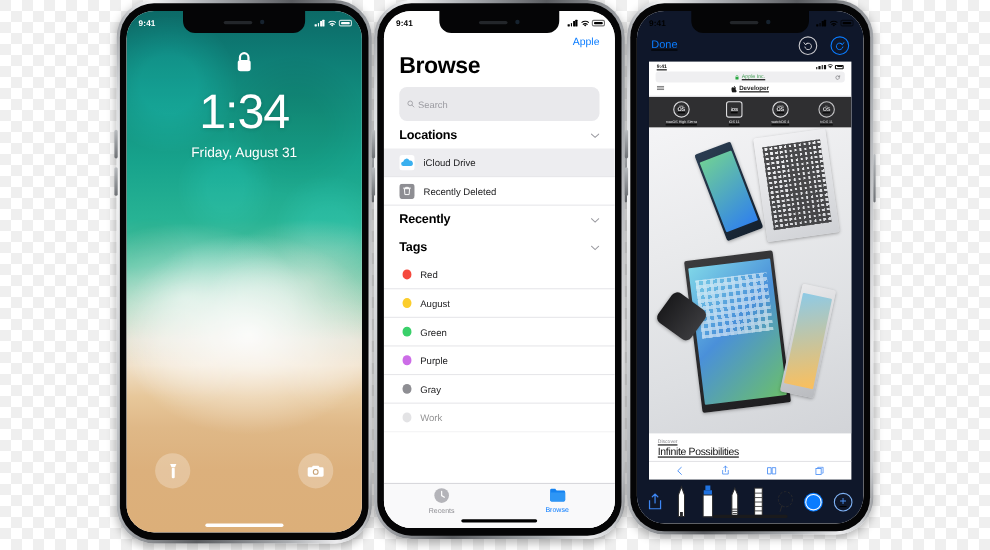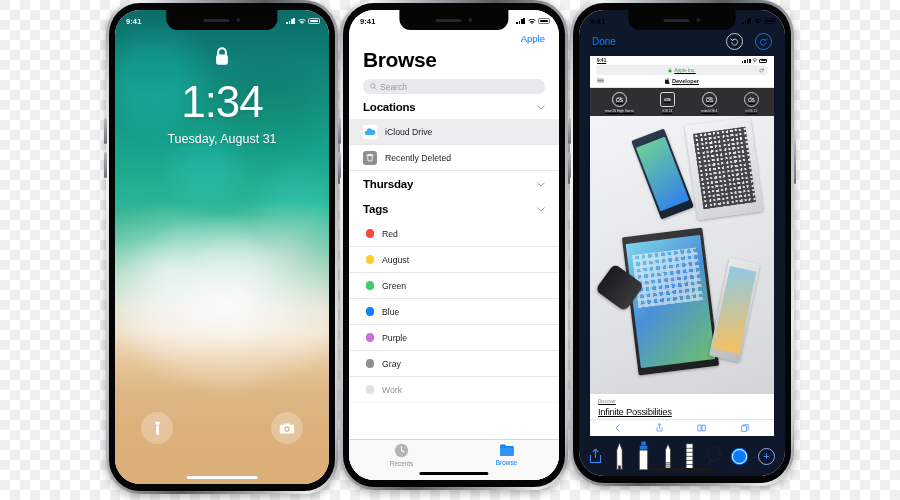--- a/index.html
+++ b/index.html
@@ -73,21 +73,21 @@
     color:#fff;font-size:12.5px;font-weight:400;text-shadow:0 1px 3px rgba(0,0,0,.16);}
   .qbtn{position:absolute;bottom:40px;width:32px;height:32px;border-radius:50%;
     background:rgba(255,255,255,.26);display:flex;align-items:center;justify-content:center;z-index:10;}
   .qbtn.left{left:26px}.qbtn.right{right:26px}
 
   
   .files{position:absolute;inset:0;background:#fff;display:flex;flex-direction:column;}
   .files-top{padding:23px 14px 0;flex:0 0 auto;}
   .edit-link{text-align:right;font-size:9.5px;color:#0a7cff;}
   .big-title{font-size:21px;font-weight:bold;color:#000;margin:4px 0 7px;letter-spacing:-.4px;}
-  .searchbar{height:15px;background:#e9e9ec;border-radius:7px;display:flex;align-items:center;
+  .searchbar{height:31px;background:#e9e9ec;border-radius:7px;display:flex;align-items:center;
     gap:3px;padding:0 7px;font-size:8.5px;color:#9a9aa0;}
   .list{flex:1 1 auto;overflow:hidden;position:relative;}
   .sec-head{display:flex;align-items:center;justify-content:space-between;
     padding:7px 14px 6px;font-size:11.5px;font-weight:bold;color:#000;letter-spacing:-.2px;}
   .row{display:flex;align-items:center;gap:8px;padding:0 14px;height:25px;
     border-bottom:.6px solid #e7e7ea;font-size:8.7px;color:#1c1c1e;}
   .row.sel{background:#ededf0;}
   .row .ico{width:14px;height:14px;flex:0 0 14px;display:flex;align-items:center;justify-content:center;}
   .dot{width:8.5px;height:8.5px;border-radius:50%;flex:0 0 8.5px;margin-left:2.5px;}
   .tabbar{flex:0 0 auto;height:37px;border-top:.6px solid #d8d8dc;background:#f9f9fa;
@@ -181,21 +181,21 @@
       </div>
 
       <div class="lock-icon">
         <svg width="17" height="21" viewBox="0 0 20 25">
           <path d="M5.4 10.6V7.4a4.6 4.6 0 0 1 9.2 0v3.2" fill="none" stroke="#fff" stroke-width="2.4"></path>
           <rect x="3" y="10.2" width="14" height="12.2" rx="3" fill="#fff"></rect>
         </svg>
       </div>
 
       <div class="clock">1:34</div>
-      <div class="lockdate">Tuesday, August 31</div>
+      <div class="lockdate">Friday, August 31</div>
 
       <div class="qbtn left">
         <svg width="13" height="15" viewBox="0 0 14 18">
           <path d="M3.6 1h6.8l-1.5 3.4H5.1Z" fill="#fff"></path>
           <rect x="5.4" y="5" width="3.2" height="11.6" rx="1.1" fill="#fff"></rect>
         </svg>
       </div>
       <div class="qbtn right">
         <svg width="16" height="13" viewBox="0 0 20 16">
           <path d="M2.6 3.4h3l1.2-1.8h6.4l1.2 1.8h2.9a1.7 1.7 0 0 1 1.7 1.7v7.4a1.7 1.7 0 0 1-1.7 1.7H2.6A1.7 1.7 0 0 1 .9 12.5V5.1a1.7 1.7 0 0 1 1.7-1.7Z" fill="#fff"></path>
@@ -276,21 +276,21 @@
               <svg width="14" height="14" viewBox="0 0 16 16">
                 <rect width="16" height="16" rx="3.4" fill="#8e8e93"></rect>
                 <path d="M5.3 5.2h5.4l-.5 6.1H5.8Z" fill="none" stroke="#fff" stroke-width="1"></path>
                 <path d="M4.4 4.6h7.2M6.6 4.6V3.8h2.8v.8" fill="none" stroke="#fff" stroke-width="1" stroke-linecap="round"></path>
               </svg>
             </span>
             <span>Recently Deleted</span>
           </div>
 
           <div class="sec-head">
-            <span>Thursday</span>
+            <span>Recently</span>
             <svg width="8" height="5" viewBox="0 0 12 7">
               <path d="M1 1l5 4.6L11 1" fill="none" stroke="#9a9aa0" stroke-width="1.4" stroke-linecap="round"></path>
             </svg>
           </div>
 
           <div class="sec-head">
             <span>Tags</span>
             <svg width="8" height="5" viewBox="0 0 12 7">
               <path d="M1 1l5 4.6L11 1" fill="none" stroke="#9a9aa0" stroke-width="1.4" stroke-linecap="round"></path>
             </svg>
@@ -300,24 +300,20 @@
               <span class="dot" style="background:#f5493d"></span>
               <span>Red</span>
             </div>
           <div class="row">
               <span class="dot" style="background:#fbcd2c"></span>
               <span>August</span>
             </div>
           <div class="row">
               <span class="dot" style="background:#3ad06a"></span>
               <span>Green</span>
-            </div>
-          <div class="row">
-              <span class="dot" style="background:#147efb"></span>
-              <span>Blue</span>
             </div>
           <div class="row">
               <span class="dot" style="background:#cc6ce7"></span>
               <span>Purple</span>
             </div>
           <div class="row">
               <span class="dot" style="background:#8e8e93"></span>
               <span>Gray</span>
             </div>
           <div class="row" style="opacity:.5">

